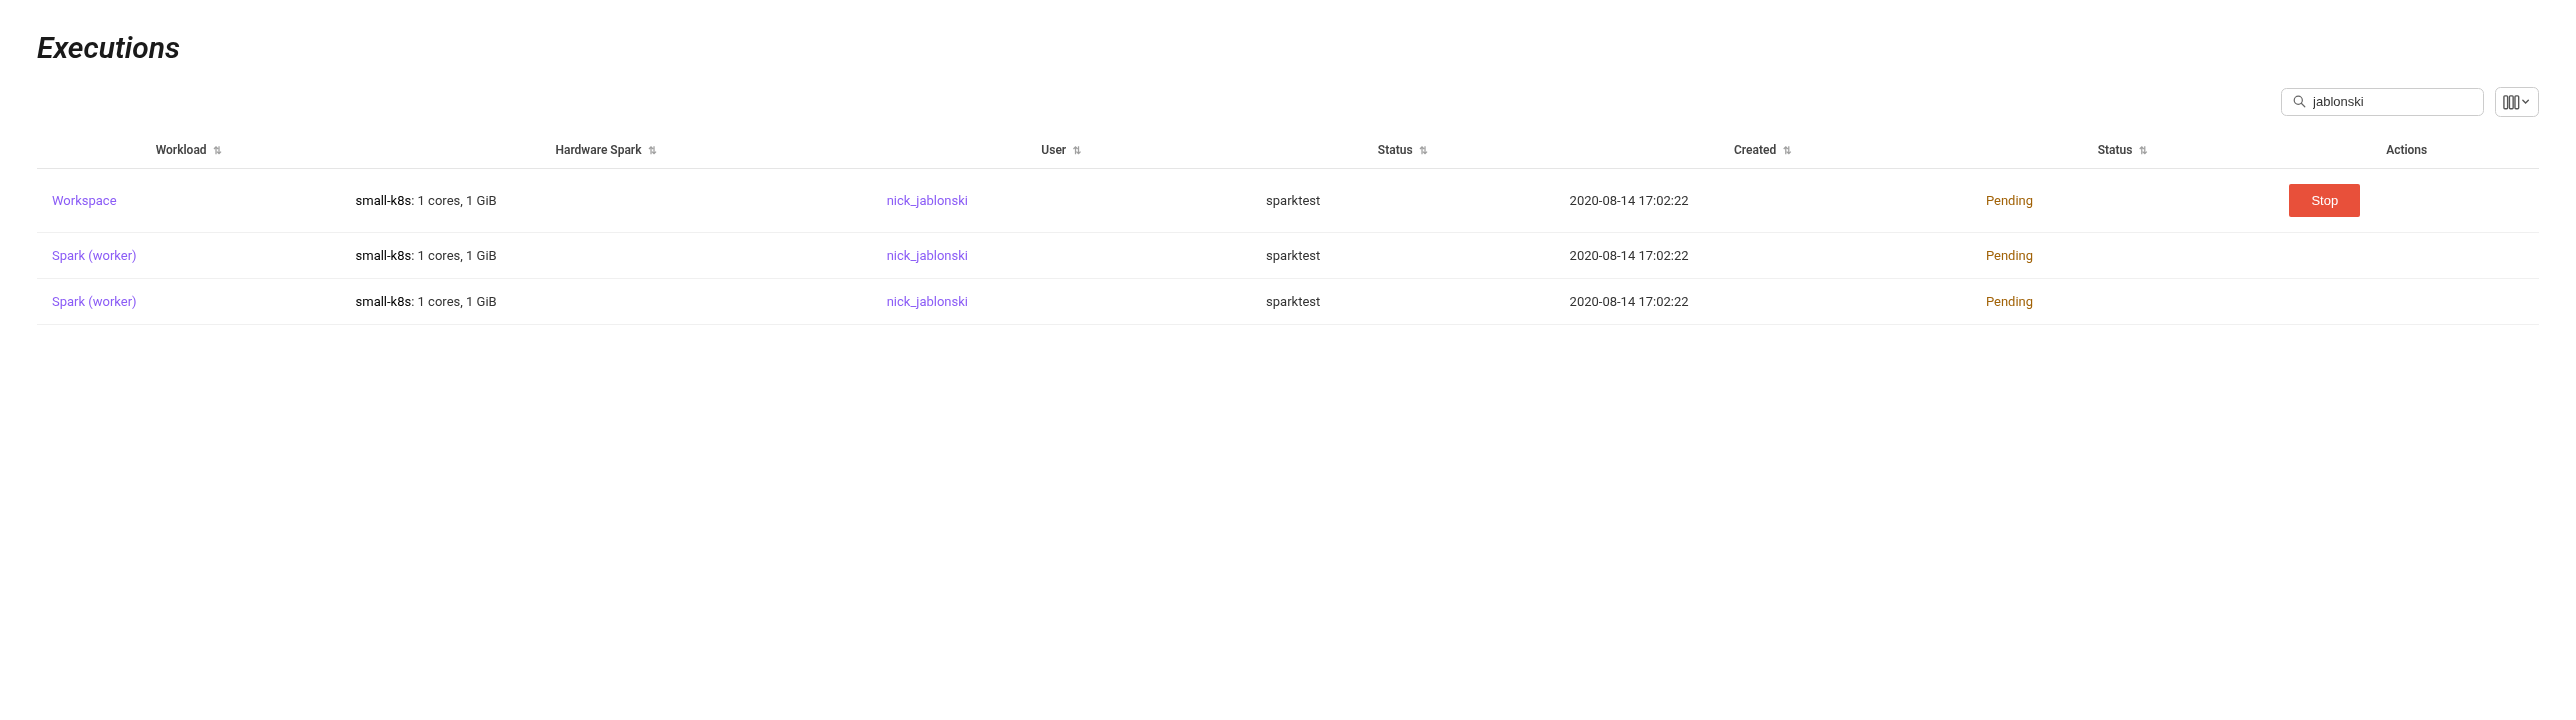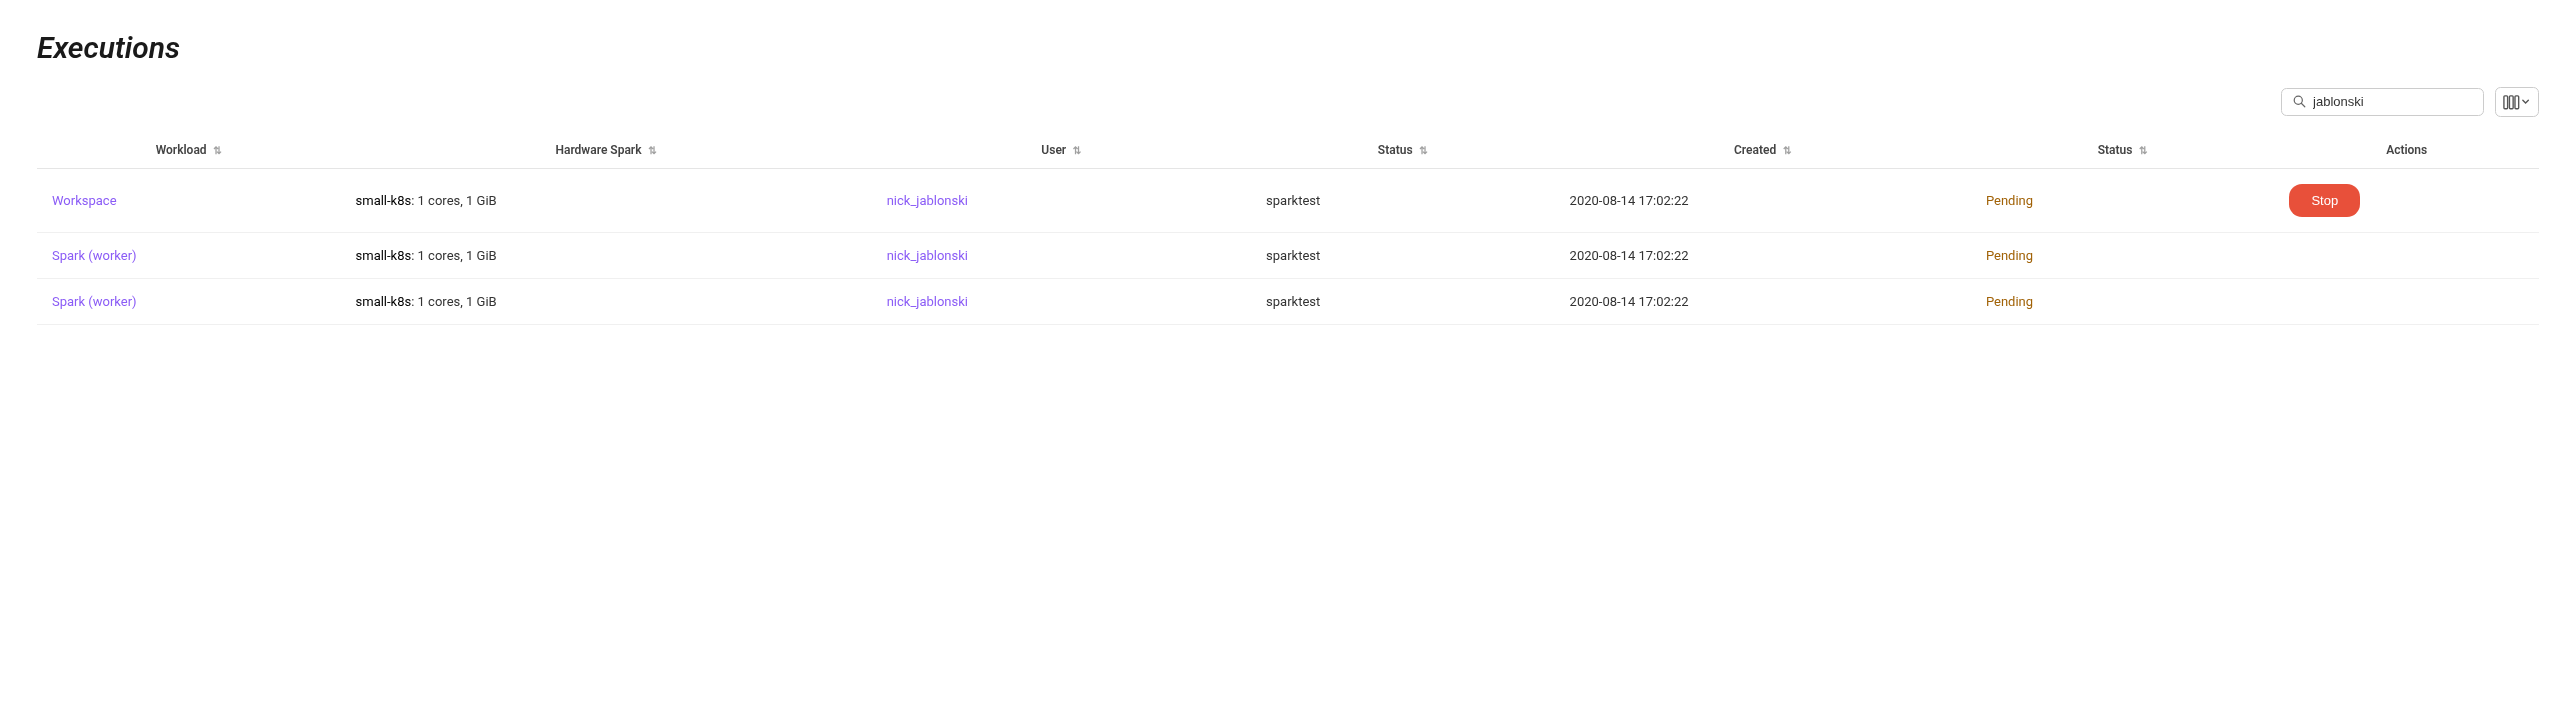--- a/index.html
+++ b/index.html
@@ -123,21 +123,21 @@
     }
 
     .status-text {
       color: #a16207;
     }
 
     .stop-button {
       background: #e8503a;
       color: #fff;
       border: none;
-      border-radius: 13px;
+      border-radius: 2px;
       padding: 9.2px 22px;
       font-size: 13px;
       font-weight: 500;
       cursor: pointer;
     }
 
     .actions-cell {
       text-align: left;
     }
 

